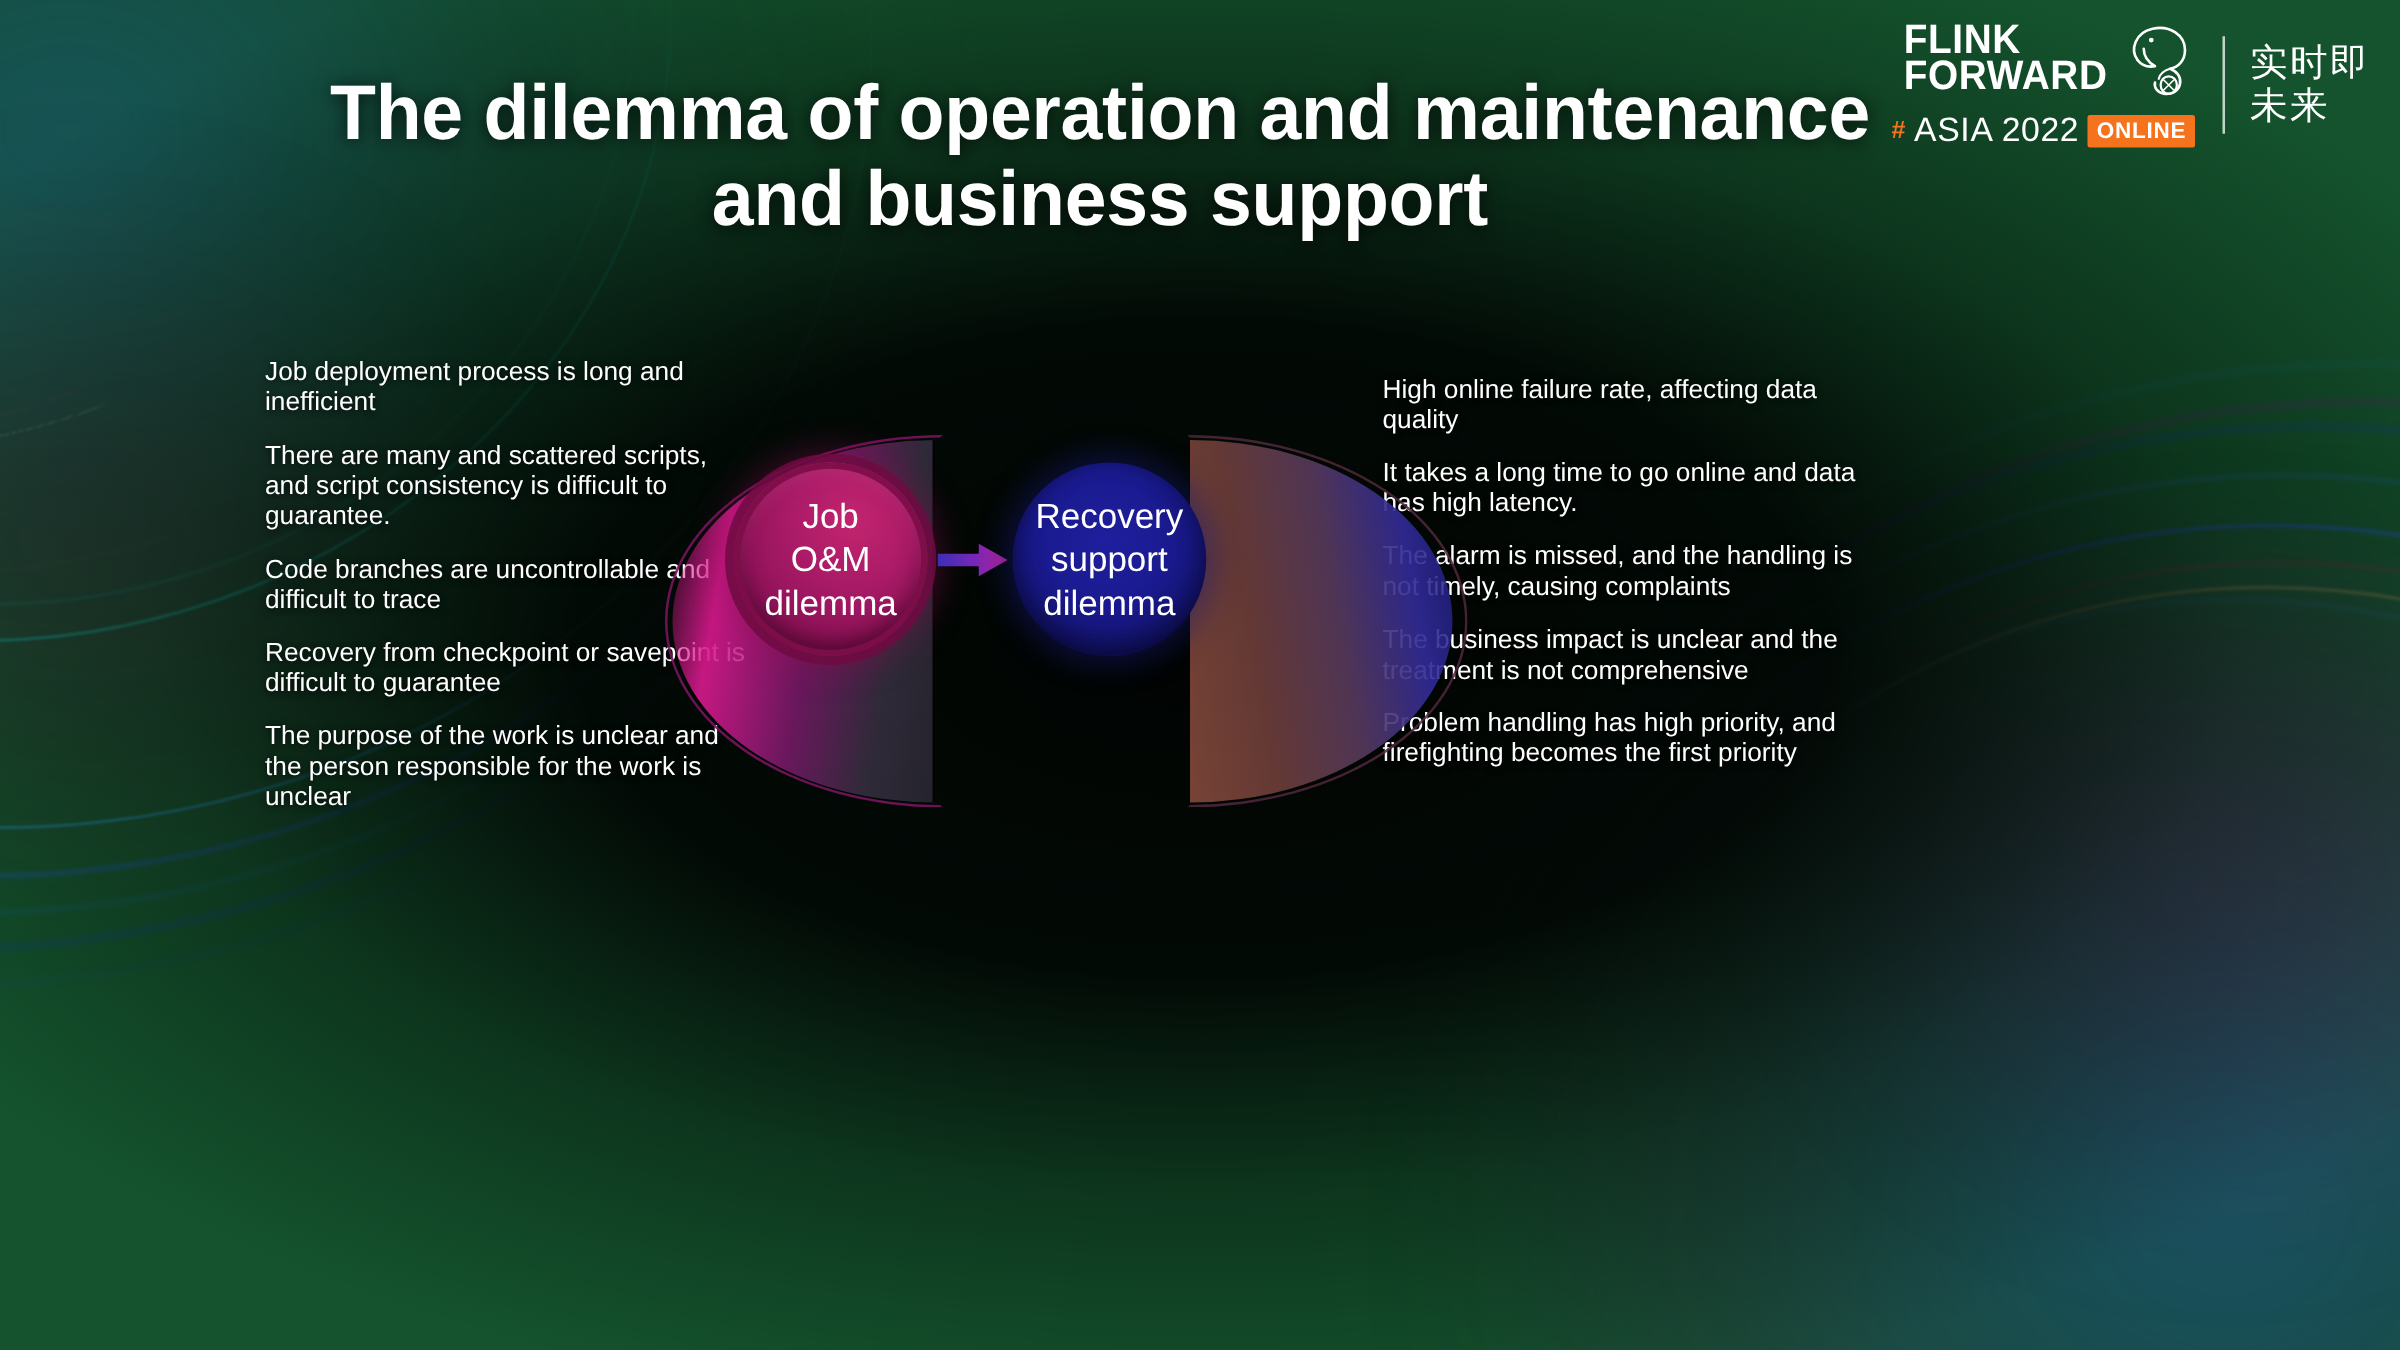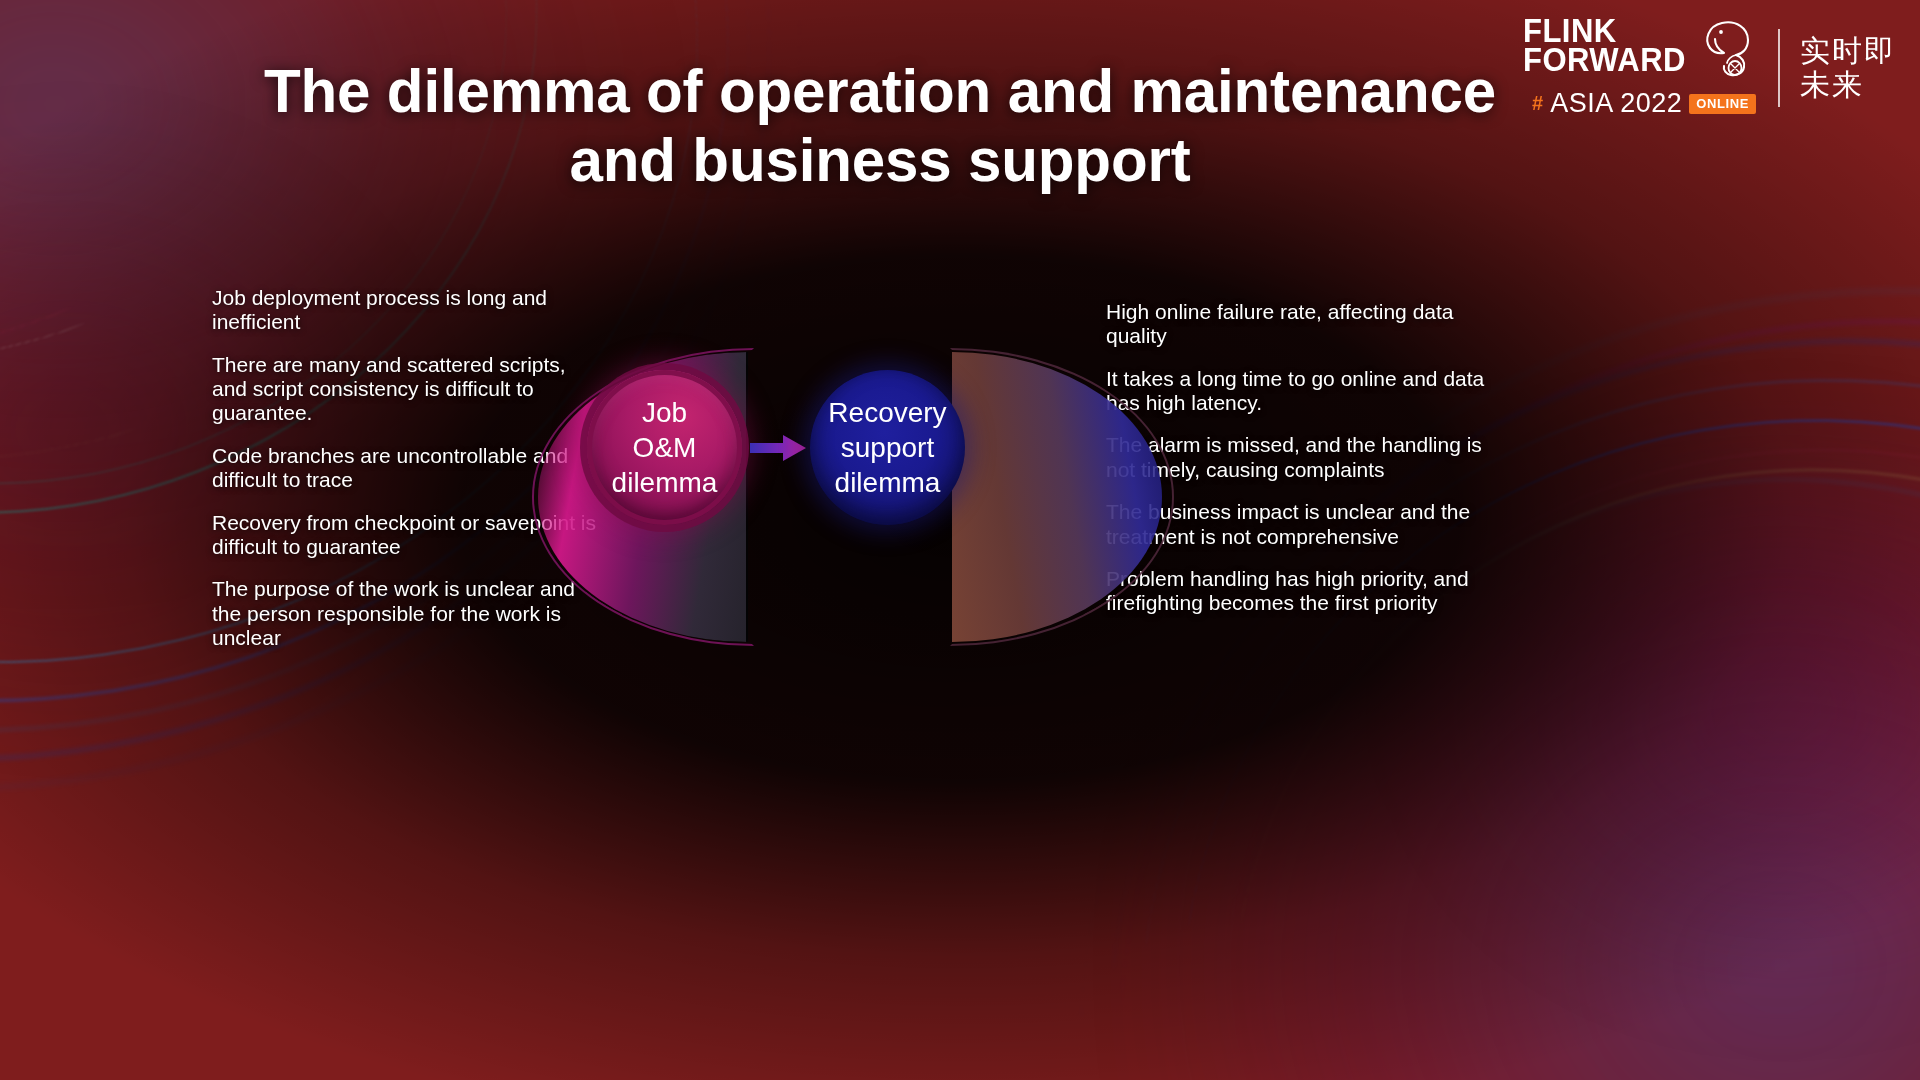--- a/index.html
+++ b/index.html
@@ -1,21 +1,21 @@
 <!DOCTYPE html>
 <html><head>
 <meta charset="utf-8">
 <style>
   * { margin:0; padding:0; box-sizing:border-box; }
   html,body { width:1920px; height:1080px; overflow:hidden; background:#000; }
 
   .slide{
     position:relative;
     width:1920px; height:1080px;
-    background:#7f1d1d;
+    background:#14532d;
     font-family:"Liberation Sans", sans-serif;
     overflow:hidden;
   }
 
   
   .bg-layer{ position:absolute; inset:0; overflow:hidden; pointer-events:none; }
 
   .ribbon{
     position:absolute;
     border-radius:50%;
@@ -151,21 +151,21 @@
     font-family:"Liberation Sans", sans-serif;
     transform:scaleX(.94);
     transform-origin:left center;
   }
   .logo-flink{ font-size:33px; }
   .logo-forward{ font-size:33px; }
   .squirrel{ margin-left:2px; margin-top:2px; }
   .logo-sub{ display:flex; align-items:center; gap:7px; margin-top:4px; }
   .logo-hash{ color:#F4731C; font-size:20px; font-weight:bold; }
   .logo-asia{ color:#fff; font-size:27px; letter-spacing:.5px; }
-  .logo-online{ background:#F4731C; color:#fff; font-size:13px; font-weight:bold;
+  .logo-online{ background:#F4731C; color:#fff; font-size:18px; font-weight:bold;
                 padding:2px 7px 3px; border-radius:2px; letter-spacing:.6px; }
   .logo-divider{ width:2px; height:78px; background:rgba(255,255,255,.75); margin:0 20px 0 22px; }
   .logo-cn{ display:flex; flex-direction:column; color:#fff; font-size:30px;
             line-height:1.12; letter-spacing:2px;
             font-family:"DejaVu Sans", sans-serif; font-weight:300; }
 
   
   .title{
     position:absolute; left:210px; top:56px; width:1340px;
     text-align:center; color:#fff;

